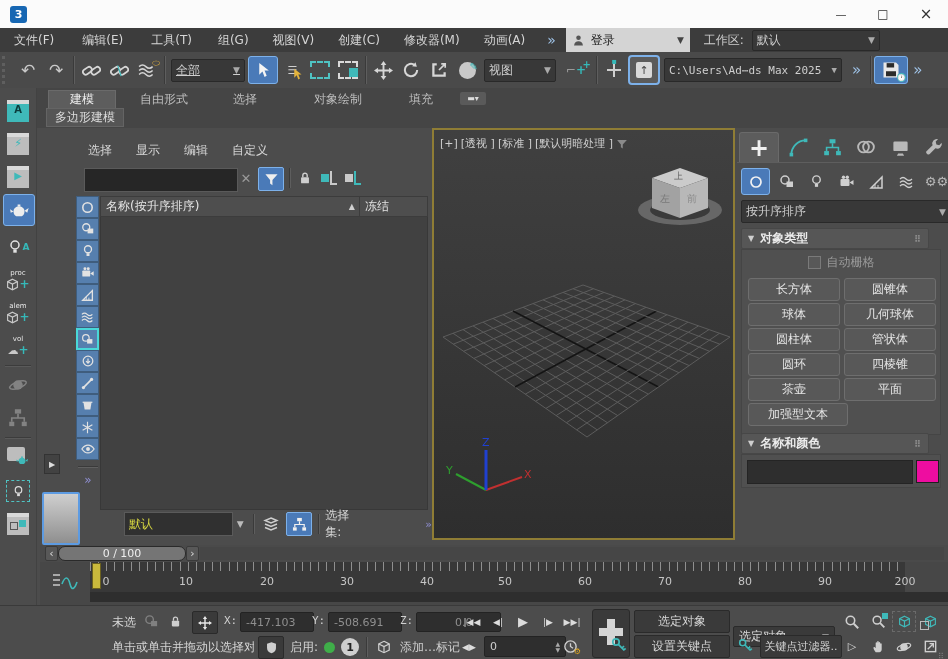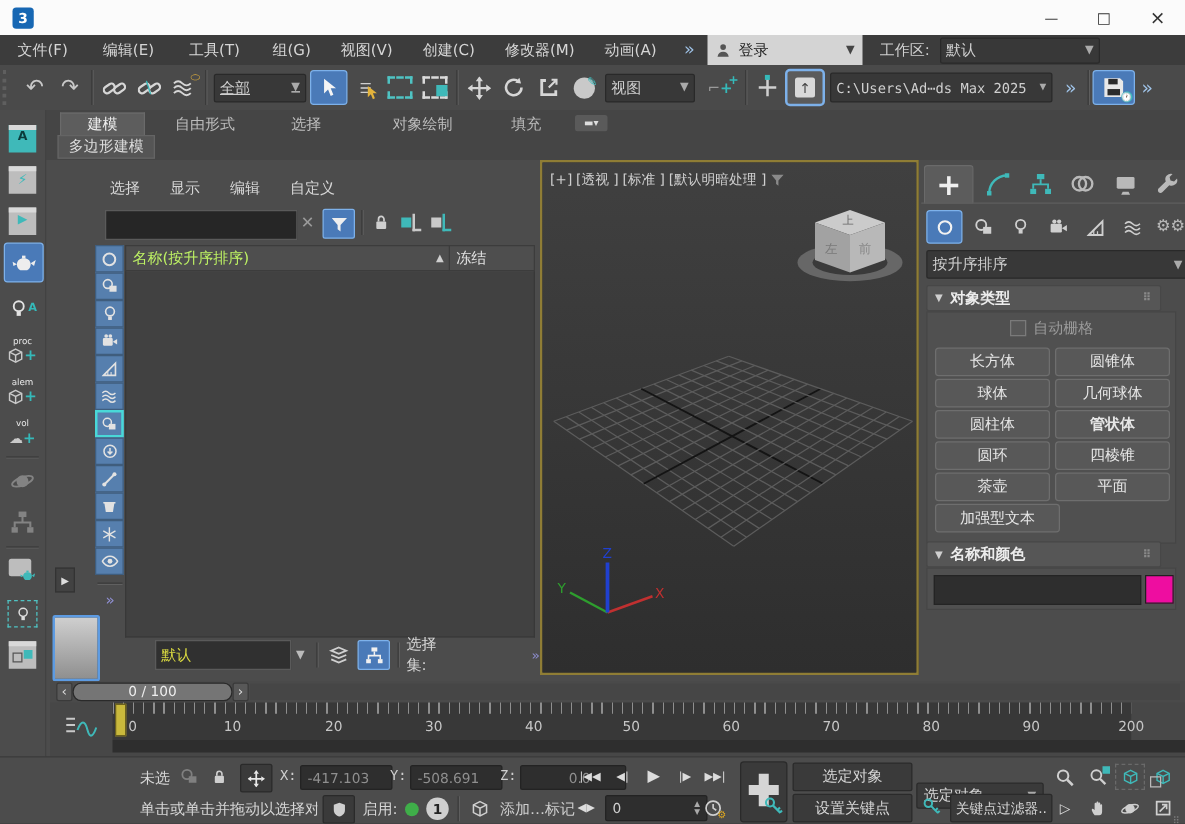--- a/index.html
+++ b/index.html
@@ -426,21 +426,21 @@
     <span class="abs ico" style="left:280px;top:41px;width:18px;height:18px;position:absolute;">
         <span style="width:8px;height:8px;background:#3fb9b9;margin-right:1px;"></span>
         <span style="display:inline-block;width:5px;height:12px;border-left:2px solid #c9c9c9;border-bottom:2px solid #c9c9c9;"></span>
       </span>
     <span class="abs ico" style="left:304px;top:41px;width:18px;height:18px;">
         <span style="width:8px;height:8px;background:#c9c9c9;margin-right:1px;"></span>
         <span style="display:inline-block;width:5px;height:12px;border-left:2px solid #3fb9b9;border-bottom:2px solid #3fb9b9;"></span>
       </span>
 
     <div class="abs flex" style="left:60px;top:68px;width:328px;height:21px;background:#4e4e4e;border:1px solid #3c3c3c;box-sizing:border-box;">
-      <span style="padding-left:5px;color:#bef264;">名称(按升序排序)</span>
+      <span style="padding-left:5px;color:#e5e5e5;">名称(按升序排序)</span>
       <span style="margin-left:auto;font-size:8px;color:#cfcfcf;padding-right:4px;">▲</span>
       <span style="width:1px;height:21px;background:#3c3c3c;"></span>
       <span style="width:62px;padding-left:5px;color:#e2e2e2;">冻结</span>
     </div>
 
     <div class="abs" style="left:60px;top:89px;width:328px;height:293px;background:#414141;border:1px solid #383838;border-top:none;box-sizing:border-box;"></div>
 
     <div class="abs" style="left:36px;top:68px;width:24px;">
       <span class="expbtn">
           <svg class="i" width="15" height="15">
@@ -682,21 +682,21 @@
     <div class="abs" style="left:4px;top:121px;width:200px;height:186px;background:#505050;border:1px solid #454545;box-sizing:border-box;">
       <div class="flex" style="justify-content:center;height:24px;color:#9a9a9a;">
         <span style="width:11px;height:11px;border:1px solid #7a7a7a;background:#585858;margin-right:6px;"></span>
         <span>自动栅格</span>
       </div>
       <div class="abs objbtn" style="left:6px;top:28px;width:90px;">长方体</div>
       <div class="abs objbtn" style="left:102px;top:28px;width:90px;">圆锥体</div>
       <div class="abs objbtn" style="left:6px;top:53px;width:90px;">球体</div>
       <div class="abs objbtn" style="left:102px;top:53px;width:90px;">几何球体</div>
       <div class="abs objbtn" style="left:6px;top:78px;width:90px;">圆柱体</div>
-      <div class="abs objbtn" style="left:102px;top:78px;width:90px;font-weight:bold;">管状体</div>
+      <div class="abs objbtn" style="left:102px;top:78px;width:90px;">管状体</div>
       <div class="abs objbtn" style="left:6px;top:103px;width:90px;">圆环</div>
       <div class="abs objbtn" style="left:102px;top:103px;width:90px;">四棱锥</div>
       <div class="abs objbtn" style="left:6px;top:128px;width:90px;">茶壶</div>
       <div class="abs objbtn" style="left:102px;top:128px;width:90px;">平面</div>
       <div class="abs objbtn" style="left:6px;top:153px;width:98px;">加强型文本</div>
     </div>
 
     <div class="rollhead abs" style="left:4px;top:305px;width:188px;box-sizing:border-box;">
       <span style="font-size:8px;margin-right:6px;color:#cfcfcf;">▼</span>
       <span>名称和颜色</span>

